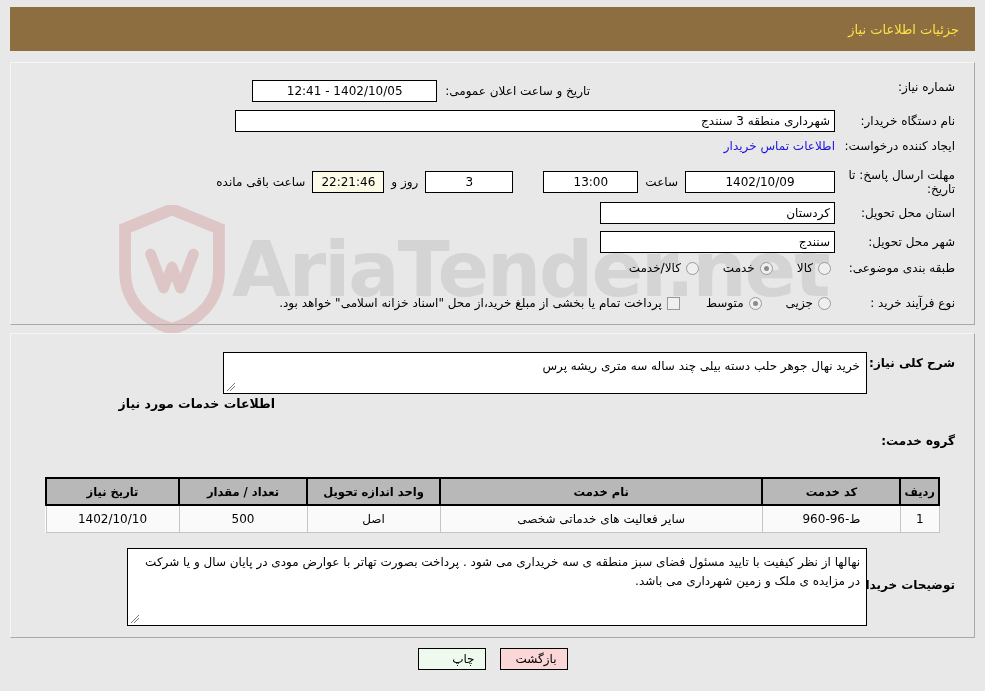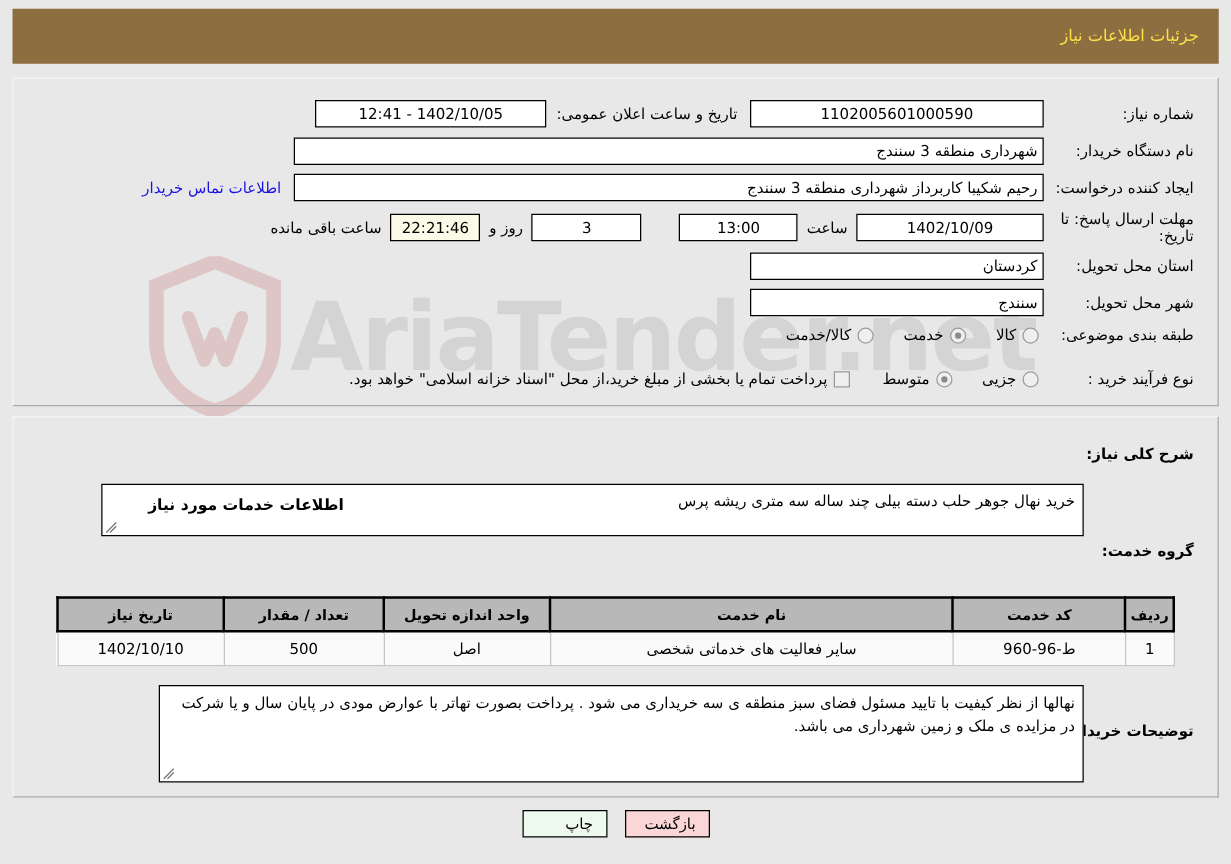--- a/index.html
+++ b/index.html
@@ -256,35 +256,33 @@
 </div>
 
 <div id="header-bar">
   <span class="title">جزئیات اطلاعات نیاز</span>
 </div>
 
 <div class="panel" id="panel-top"></div>
 
 <div class="row" style="top:80px; right:30px;">
   <span class="lbl" style="width:110px;text-align:right;">شماره نیاز:</span>
-  <span class="fld center" style="width:235px; margin-right:10px;">1102005601000590</span>
 </div>
 <div class="row" style="top:80px; right:395px;">
   <span class="lbl">تاریخ و ساعت اعلان عمومی:</span>
   <span class="fld center" style="width:185px; margin-right:8px;">1402/10/05 - 12:41</span>
 </div>
 
 <div class="row" style="top:110px; right:30px;">
   <span class="lbl" style="width:110px;">نام دستگاه خریدار:</span>
   <span class="fld right" style="width:600px; margin-right:10px;">شهرداری منطقه 3 سنندج</span>
 </div>
 
 <div class="row" style="top:139px; right:30px;">
   <span class="lbl" style="width:110px;">ایجاد کننده درخواست:</span>
-  <span class="fld right" style="width:600px; margin-right:10px;">رحیم شکیبا کاربرداز شهرداری منطقه 3 سنندج</span>
   <span class="link" style="margin-right:10px;">اطلاعات تماس خریدار</span>
 </div>
 
 <div class="row" style="top:168px; right:30px;">
   <span class="lbl" style="width:110px; white-space:normal; line-height:14px;">مهلت ارسال پاسخ: تا تاریخ:</span>
   <span class="fld center" style="width:150px; margin-right:10px;">1402/10/09</span>
   <span class="lbl" style="margin-right:7px;">ساعت</span>
   <span class="fld center" style="width:95px; margin-right:7px;">13:00</span>
   <span class="fld center" style="width:88px; margin-right:30px;">3</span>
   <span class="lbl" style="margin-right:7px;">روز و</span>
@@ -331,21 +329,21 @@
   <span class="opt" style="margin-right:26px;">
     <span class="checkbox"></span>
     <span>پرداخت تمام یا بخشی از مبلغ خرید،از محل "اسناد خزانه اسلامی" خواهد بود.</span>
   </span>
 </div>
 
 <div class="panel" id="panel-bottom"></div>
 
 <div class="row" style="top:352px; right:30px; align-items:flex-start;">
   <span class="lbl bold" style="width:80px; padding-top:4px;">شرح کلی نیاز:</span>
-  <span class="ta" style="width:786px; height:42px; margin-right:8px;margin-top:35px;">
+  <span class="ta" style="width:644px; height:42px; margin-right:8px;">
     <span>خرید نهال جوهر حلب دسته بیلی چند ساله سه متری ریشه پرس</span>
     <svg class="grip" viewBox="0 0 10 10">
       <path d="M1 9 L9 1 M4 9 L9 4" stroke="#777" stroke-width="1" fill="none"></path>
     </svg>
   </span>
 </div>
 
 <div class="sec-head" style="top:396px; right:710px;">اطلاعات خدمات مورد نیاز</div>
 
 <div class="row" style="top:434px; right:30px;">

